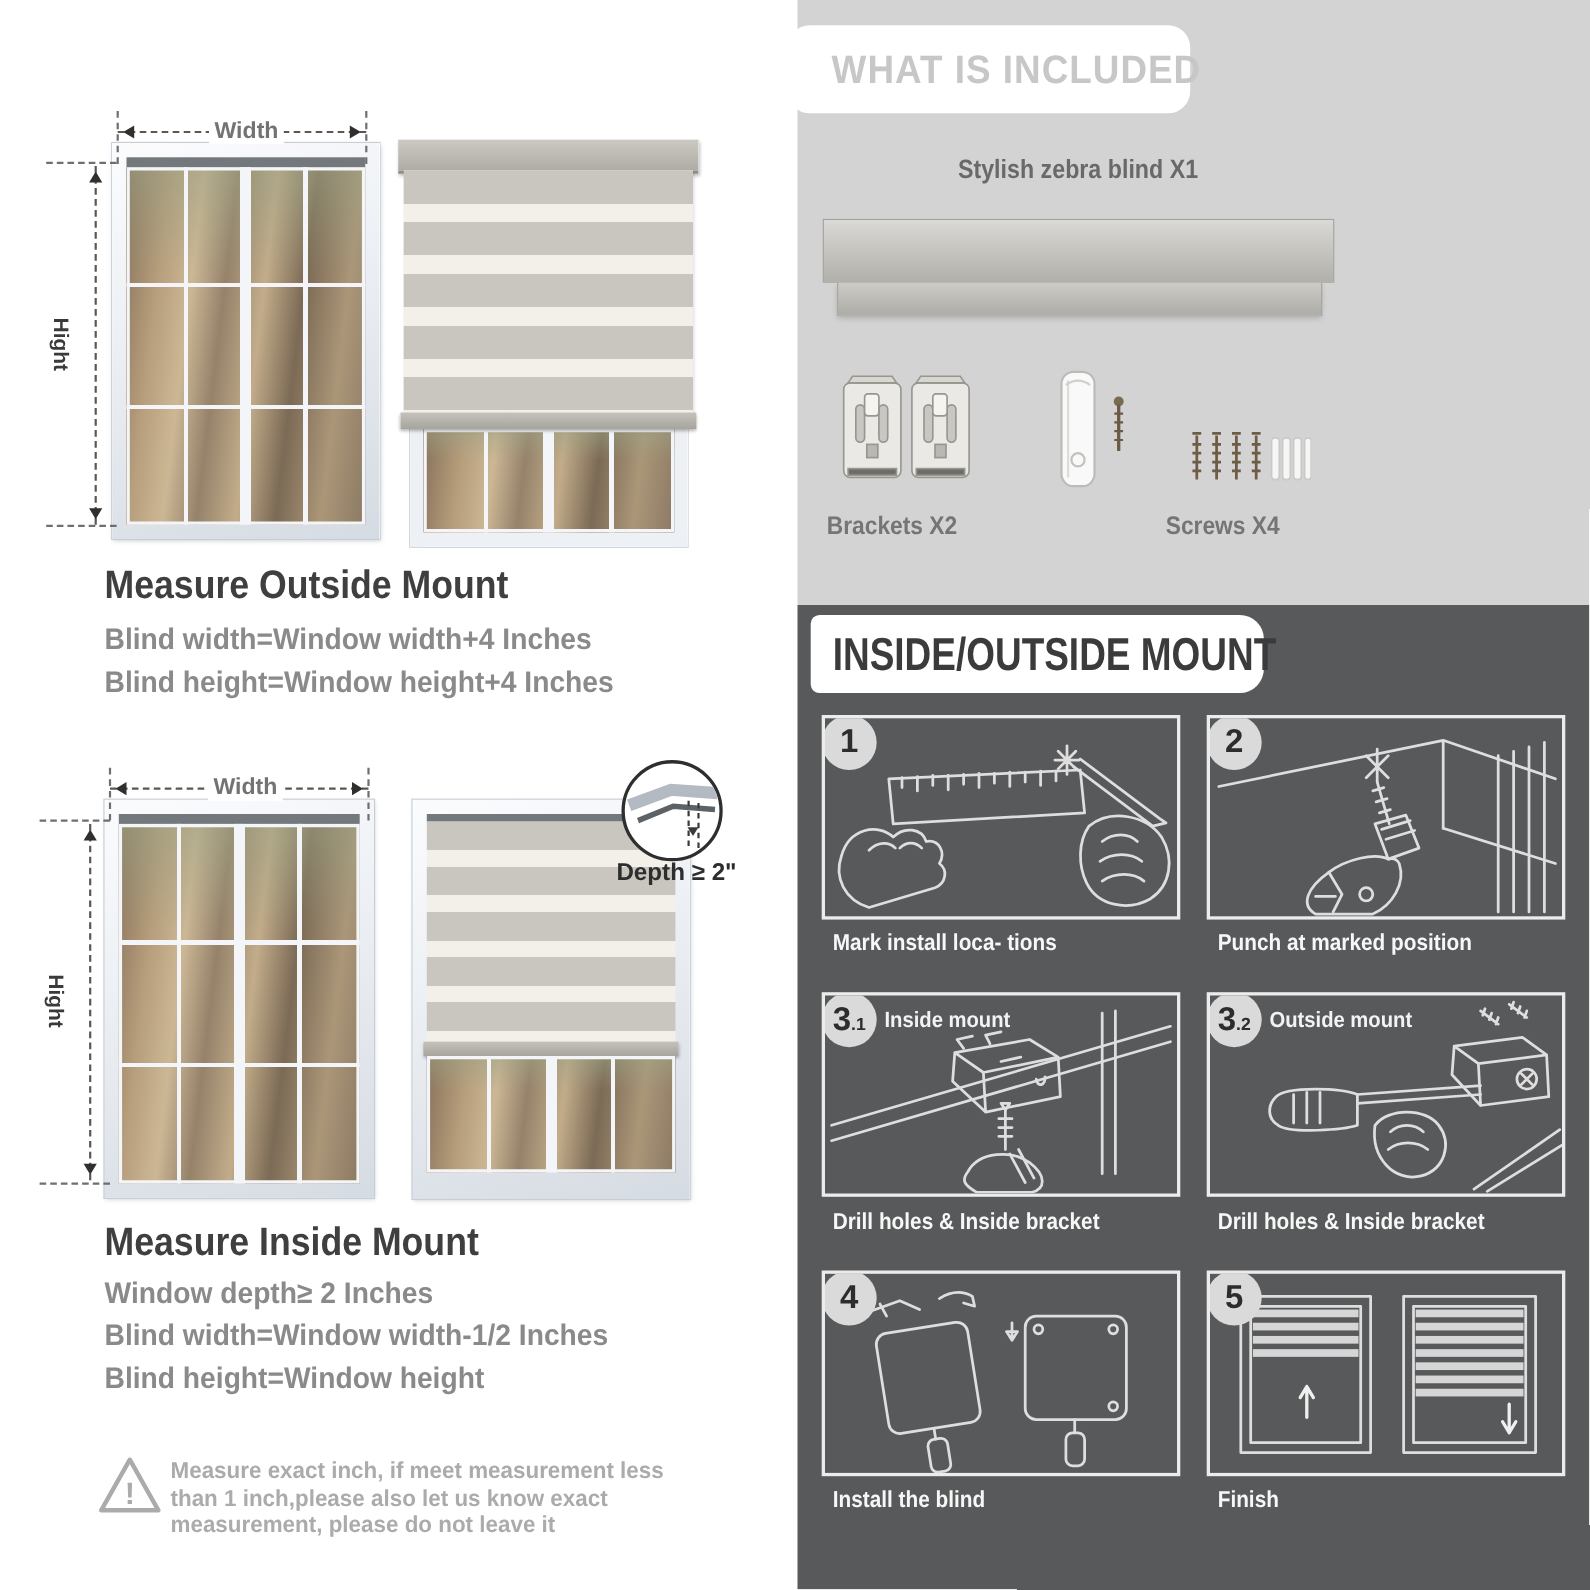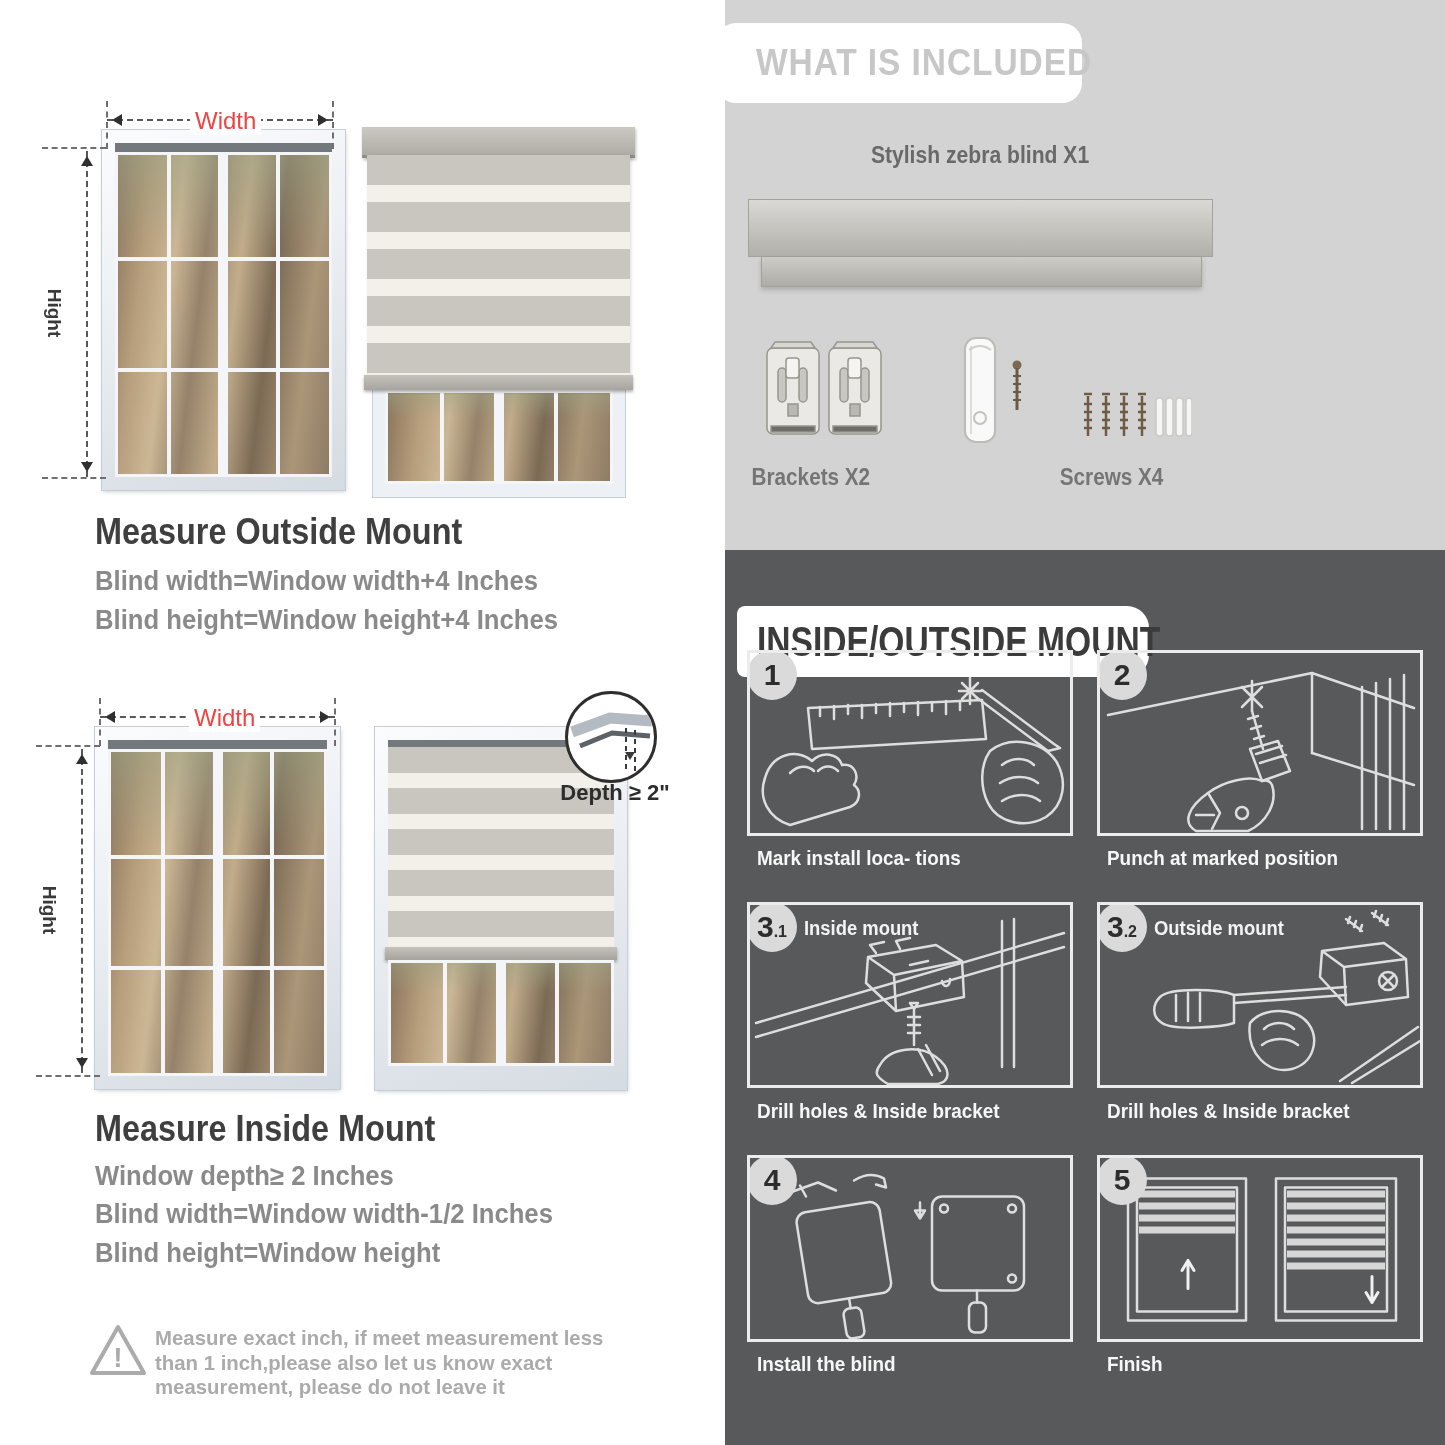--- a/index.html
+++ b/index.html
@@ -42,21 +42,21 @@
 
   
   .harrow{position:absolute;height:0;border-top:2px dashed #585858;}
   .harrow:before{content:"";position:absolute;left:-1px;top:-7px;border:6px solid transparent;border-right:10px solid #2f2f2f;}
   .harrow:after{content:"";position:absolute;right:-1px;top:-7px;border:6px solid transparent;border-left:10px solid #2f2f2f;}
   .varrow{position:absolute;width:0;border-left:2px dashed #585858;}
   .varrow:before{content:"";position:absolute;top:-1px;left:-7px;border:6px solid transparent;border-bottom:10px solid #2f2f2f;}
   .varrow:after{content:"";position:absolute;bottom:-1px;left:-7px;border:6px solid transparent;border-top:10px solid #2f2f2f;}
   .vdash{position:absolute;width:0;border-left:2px dashed #6f6f6f;}
   .hdash{position:absolute;height:0;border-top:2px dashed #6f6f6f;}
-  .mlabel{position:absolute;background:#fff;padding:0 5px;font-size:24px;font-weight:normal;color:#ef4444;z-index:5;white-space:nowrap;}
+  .mlabel{position:absolute;background:#fff;padding:0 5px;font-size:21px;font-weight:bold;color:#737373;z-index:5;white-space:nowrap;}
   .vlabel{position:absolute;font-size:19px;font-weight:bold;color:#3a3a3a;transform:rotate(90deg);white-space:nowrap;}
 
   
   .sectitle{position:absolute;font-size:36px;font-weight:bold;color:#3f3f3f;transform:scaleX(.9);transform-origin:left center;white-space:nowrap;}
   .formula{position:absolute;font-size:27px;font-weight:bold;color:#8a8a8a;transform:scaleX(.95);transform-origin:left center;white-space:nowrap;}
   .warntext{position:absolute;font-size:21px;line-height:24.5px;font-weight:bold;color:#ababab;transform:scaleX(.97);transform-origin:left top;}
 
   
   .detail-circle{position:absolute;width:92px;height:92px;border-radius:50%;background:#ffffff;
                  border:3px solid #2e2e2e;box-sizing:border-box;overflow:hidden;z-index:6;}
@@ -71,21 +71,21 @@
   .blindlabel span{display:inline-block;transform:scaleX(.88);}
   .hr-main{position:absolute;left:748px;top:199px;width:465px;height:58px;
            background:linear-gradient(180deg,#dad9d5 0%,#c7c6c1 45%,#b1b0ab 100%);border:1px solid #a3a29d;box-sizing:border-box;}
   .hr-lip{position:absolute;left:761px;top:257px;width:441px;height:30px;
           background:linear-gradient(180deg,#cdccc7,#adaca6);border:1px solid #a3a29d;border-top:none;box-sizing:border-box;
           box-shadow:0 3px 5px rgba(0,0,0,.18);}
   .itemlabel{position:absolute;top:464px;font-size:23px;font-weight:bold;color:#757575;text-align:left;}
   .itemlabel span{display:inline-block;transform:scaleX(.9);}
 
   .dpanel{position:absolute;left:725px;top:550px;width:720px;height:895px;background:#58595a;}
-  .wheader2{position:absolute;left:737px;top:559px;width:412px;height:71px;background:#ffffff;border-radius:8px 22px 22px 8px;margin-top:47px;}
+  .wheader2{position:absolute;left:737px;top:559px;width:412px;height:71px;background:#ffffff;border-radius:8px 22px 22px 8px;}
   .wheader2 span{position:absolute;left:20px;top:0;line-height:71px;font-size:42px;font-weight:bold;color:#3b3b3b;
                  transform:scaleX(.8);transform-origin:left center;white-space:nowrap;}
   .steppanel{position:absolute;width:326px;border:3px solid #ececec;box-sizing:border-box;overflow:hidden;}
   .badge{position:absolute;left:-3px;top:-3px;width:50px;height:50px;border-radius:50%;background:#dadada;
          color:#2d2d2d;display:flex;align-items:center;justify-content:center;font-weight:bold;z-index:3;}
   .badge .n{font-size:30px;}
   .badge .s{font-size:16px;margin-top:9px;}
   .steplabel{position:absolute;left:54px;top:12px;color:#f3f3f3;font-weight:bold;font-size:20px;z-index:3;
              transform:scaleX(.92);transform-origin:left top;white-space:nowrap;}
   .caption{position:absolute;color:#f7f7f7;font-weight:bold;font-size:21px;transform:scaleX(.9);transform-origin:left top;white-space:nowrap;}

